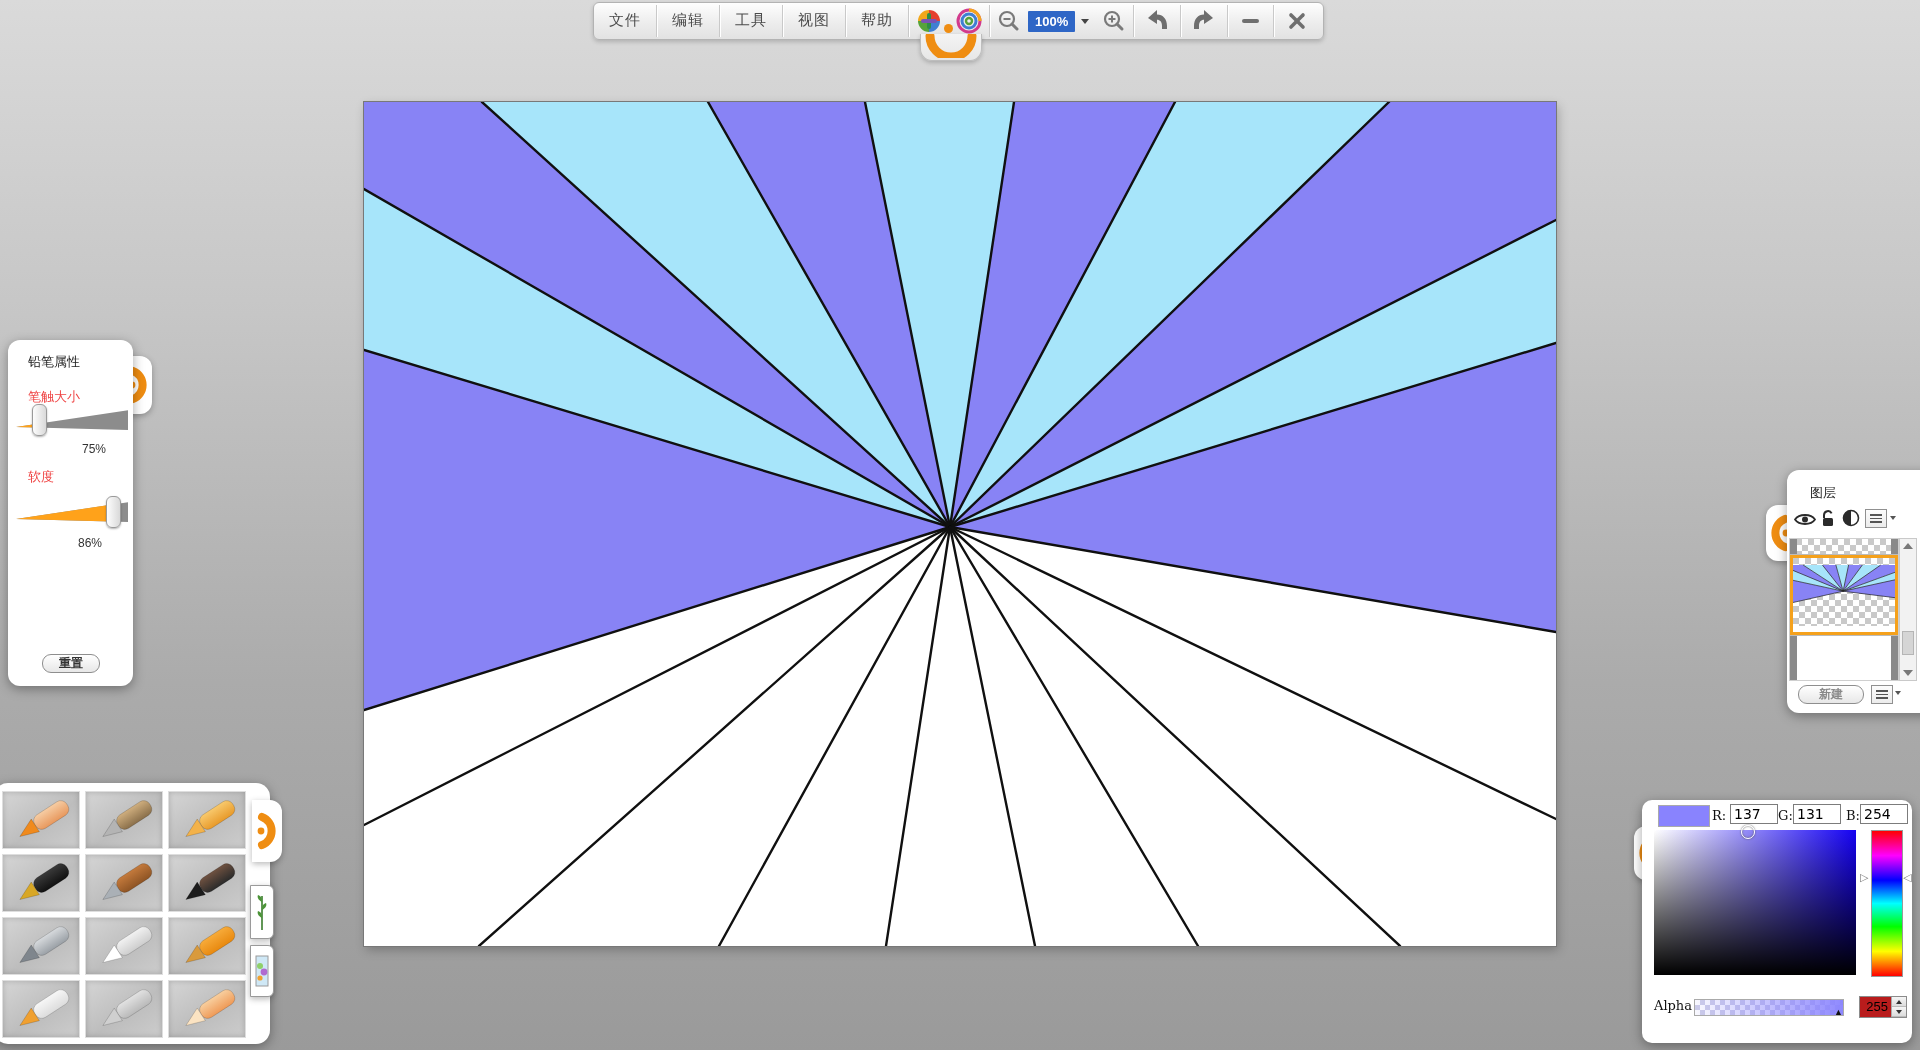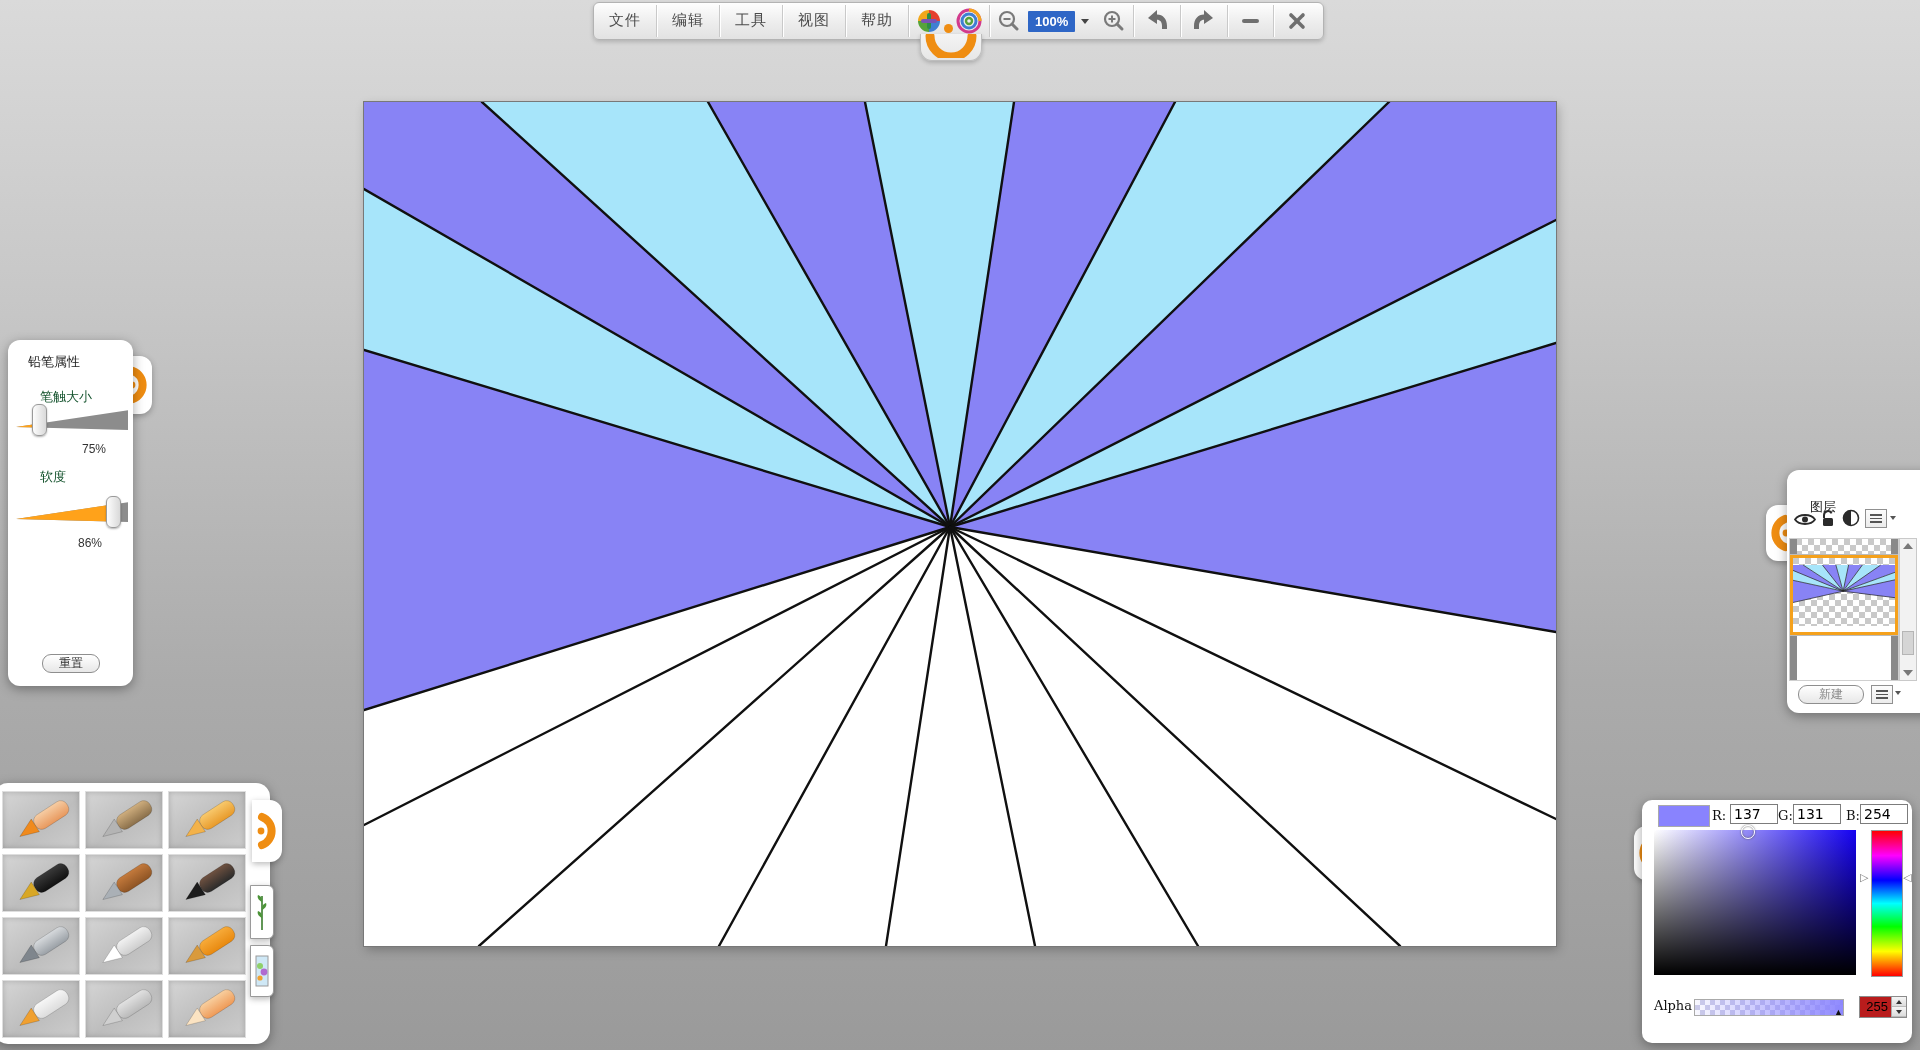--- a/index.html
+++ b/index.html
@@ -28,32 +28,32 @@
     left:920px;top:34px;width:60px;height:26px;background:linear-gradient(#f4f4f4,#e7e7e7);
     border:1px solid #bdbdbd;border-top:none;border-radius:0 0 12px 12px;
     display:flex;align-items:flex-start;justify-content:center;box-shadow:0 2px 4px rgba(0,0,0,.2);
   }
   .nose{left:944px;top:24px;width:9px;height:9px;border-radius:50%;background:#ef8d12;}
   
   .panel{background:#fff;border-radius:12px;box-shadow:0 3px 12px rgba(0,0,0,.35);}
   .handle-tab{background:#fff;box-shadow:0 2px 6px rgba(0,0,0,.28);display:flex;align-items:center;justify-content:center;}
   
   .pp-title{left:20px;top:13px;font-size:13px;color:#222;}
-  .pp-label{font-size:13px;color:#14532d;margin-left:12px;}
+  .pp-label{font-size:13px;color:#ef4444;}
   .slider{height:30px;width:112px;}
   .tri{position:absolute;left:0;top:4px;width:112px;height:22px;background:#8c8c8c;
        clip-path:polygon(0 86%,100% 10%,100% 100%);}
   .tri-fill{position:absolute;left:0;top:4px;height:22px;background:#ffa21a;
        clip-path:polygon(0 86%,100% 10%,100% 100%);width:112px;}
   .tri-clip{position:absolute;left:0;top:0;height:30px;overflow:hidden;}
   .thumb{position:absolute;top:0;width:13px;height:30px;border-radius:6px;
        background:linear-gradient(90deg,#fdfdfd,#d9d9d9);border:1px solid #9a9a9a;box-shadow:0 1px 2px rgba(0,0,0,.3);}
   .pct{font-size:12px;color:#333;}
   .pill-btn{border:1px solid #8e8e8e;border-radius:9px;background:linear-gradient(#fff,#e7e7e7);
-       font-size:12px;color:#333;text-align:center;line-height:17px;}
+       font-size:12px;color:#333;text-align:center;line-height:17px;font-weight:bold;}
   
   .tools{left:-6px;top:783px;width:262px;padding:8px 6px 6px 8px;border-radius:14px;}
   .tgrid{display:grid;grid-template-columns:repeat(3,78px);grid-auto-rows:58px;gap:5px;}
   .tool-cell{background:linear-gradient(145deg,#d6d6d6,#bdbdbd 55%,#cdcdcd);
        box-shadow:inset 0 0 0 1px #dedede, inset 0 0 6px rgba(0,0,0,.25);
        display:flex;align-items:center;justify-content:center;}
   
   .lay-title{font-size:13px;color:#222;}
   .icon-btn{display:flex;align-items:center;justify-content:center;}
   .menu-box{width:20px;height:17px;border:1px solid #909090;background:linear-gradient(#fcfcfc,#ececec);
@@ -434,21 +434,21 @@
 
 <div class="abs handle-tab" style="left:1766px;top:505px;width:28px;height:56px;border-radius:12px 0 0 12px;">
   <svg width="24" height="40" viewBox="0 0 24 40">
     <g transform="scale(-1,1) translate(-24,0)">
       <path d="M7 6 A15 15 0 0 1 7 34" fill="none" stroke="#ef8d12" stroke-width="8" stroke-linecap="round"></path>
       <circle cx="6" cy="20" r="3.4" fill="#ef8d12"></circle>
     </g>
   </svg>
 </div>
 <div class="abs panel" style="left:1787px;top:470px;width:150px;height:243px;border-radius:12px 0 0 12px;">
-  <div class="abs lay-title" style="left:23px;top:28px;">图层</div>
+  <div class="abs lay-title" style="left:23px;top:14px;">图层</div>
 
   <div class="abs icon-btn" style="left:6px;top:40px;width:24px;height:18px;">
     <svg width="22" height="15" viewBox="0 0 22 15">
       <path d="M1 7.5 C5 1.5 17 1.5 21 7.5 C17 13.5 5 13.5 1 7.5 Z" fill="none" stroke="#2b2b2b" stroke-width="1.8"></path>
       <circle cx="11" cy="7.5" r="3" fill="#2b2b2b"></circle>
     </svg>
   </div>
   <div class="abs icon-btn" style="left:32px;top:38px;width:18px;height:20px;">
     <svg width="16" height="19" viewBox="0 0 16 19">
       <path d="M4 9 V6 A4 4 0 0 1 11.6 4.4" fill="none" stroke="#2b2b2b" stroke-width="2"></path>

